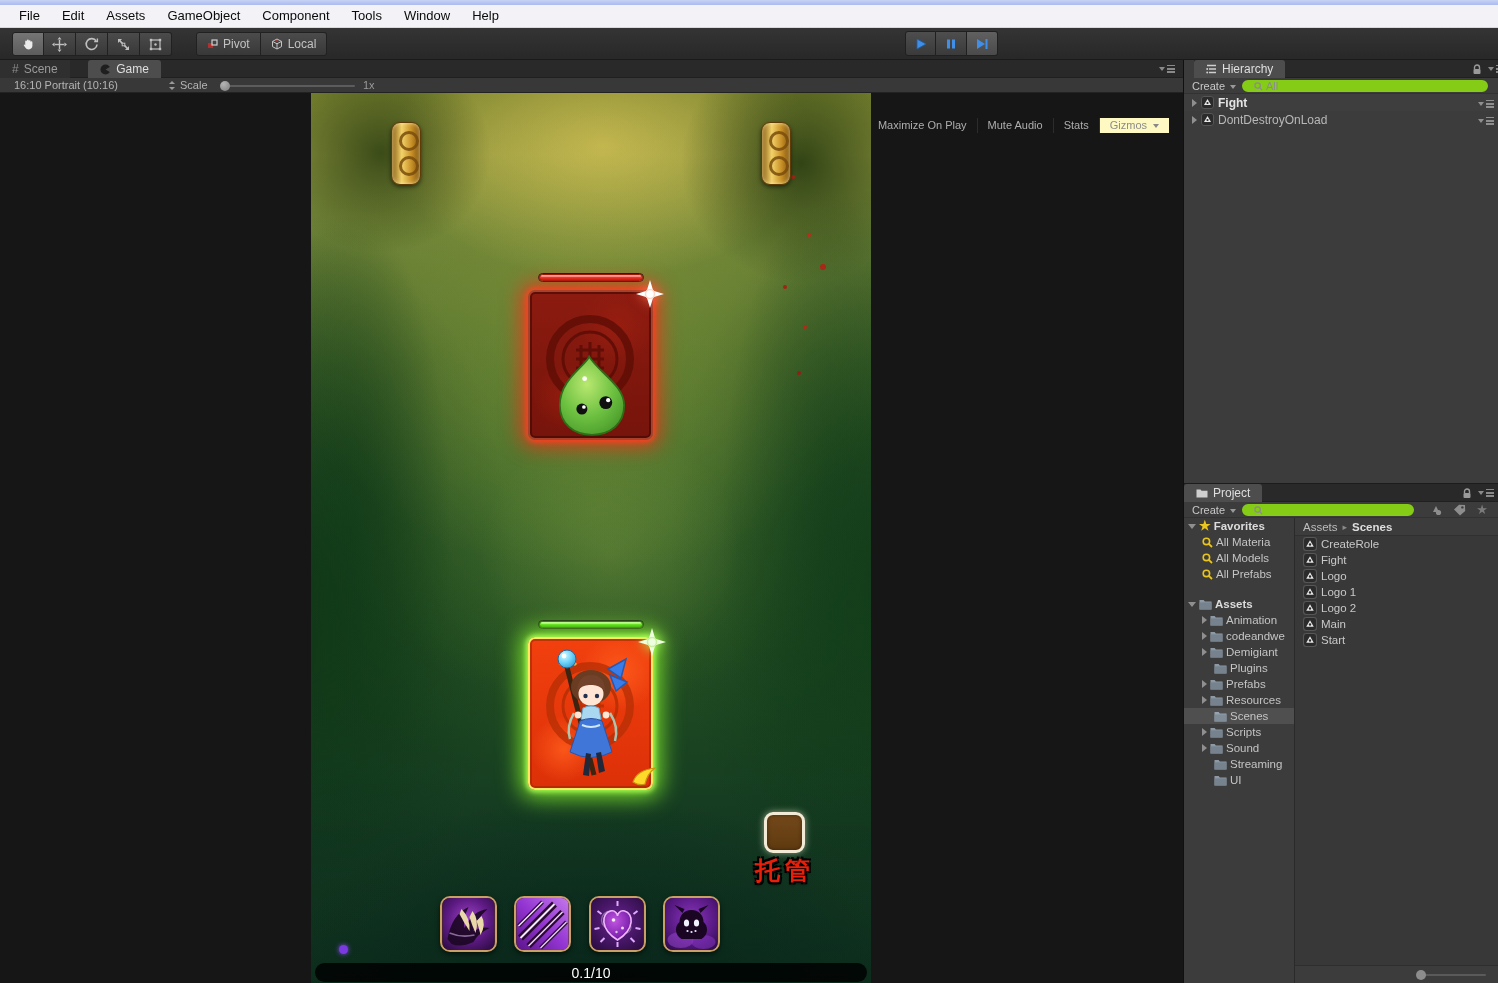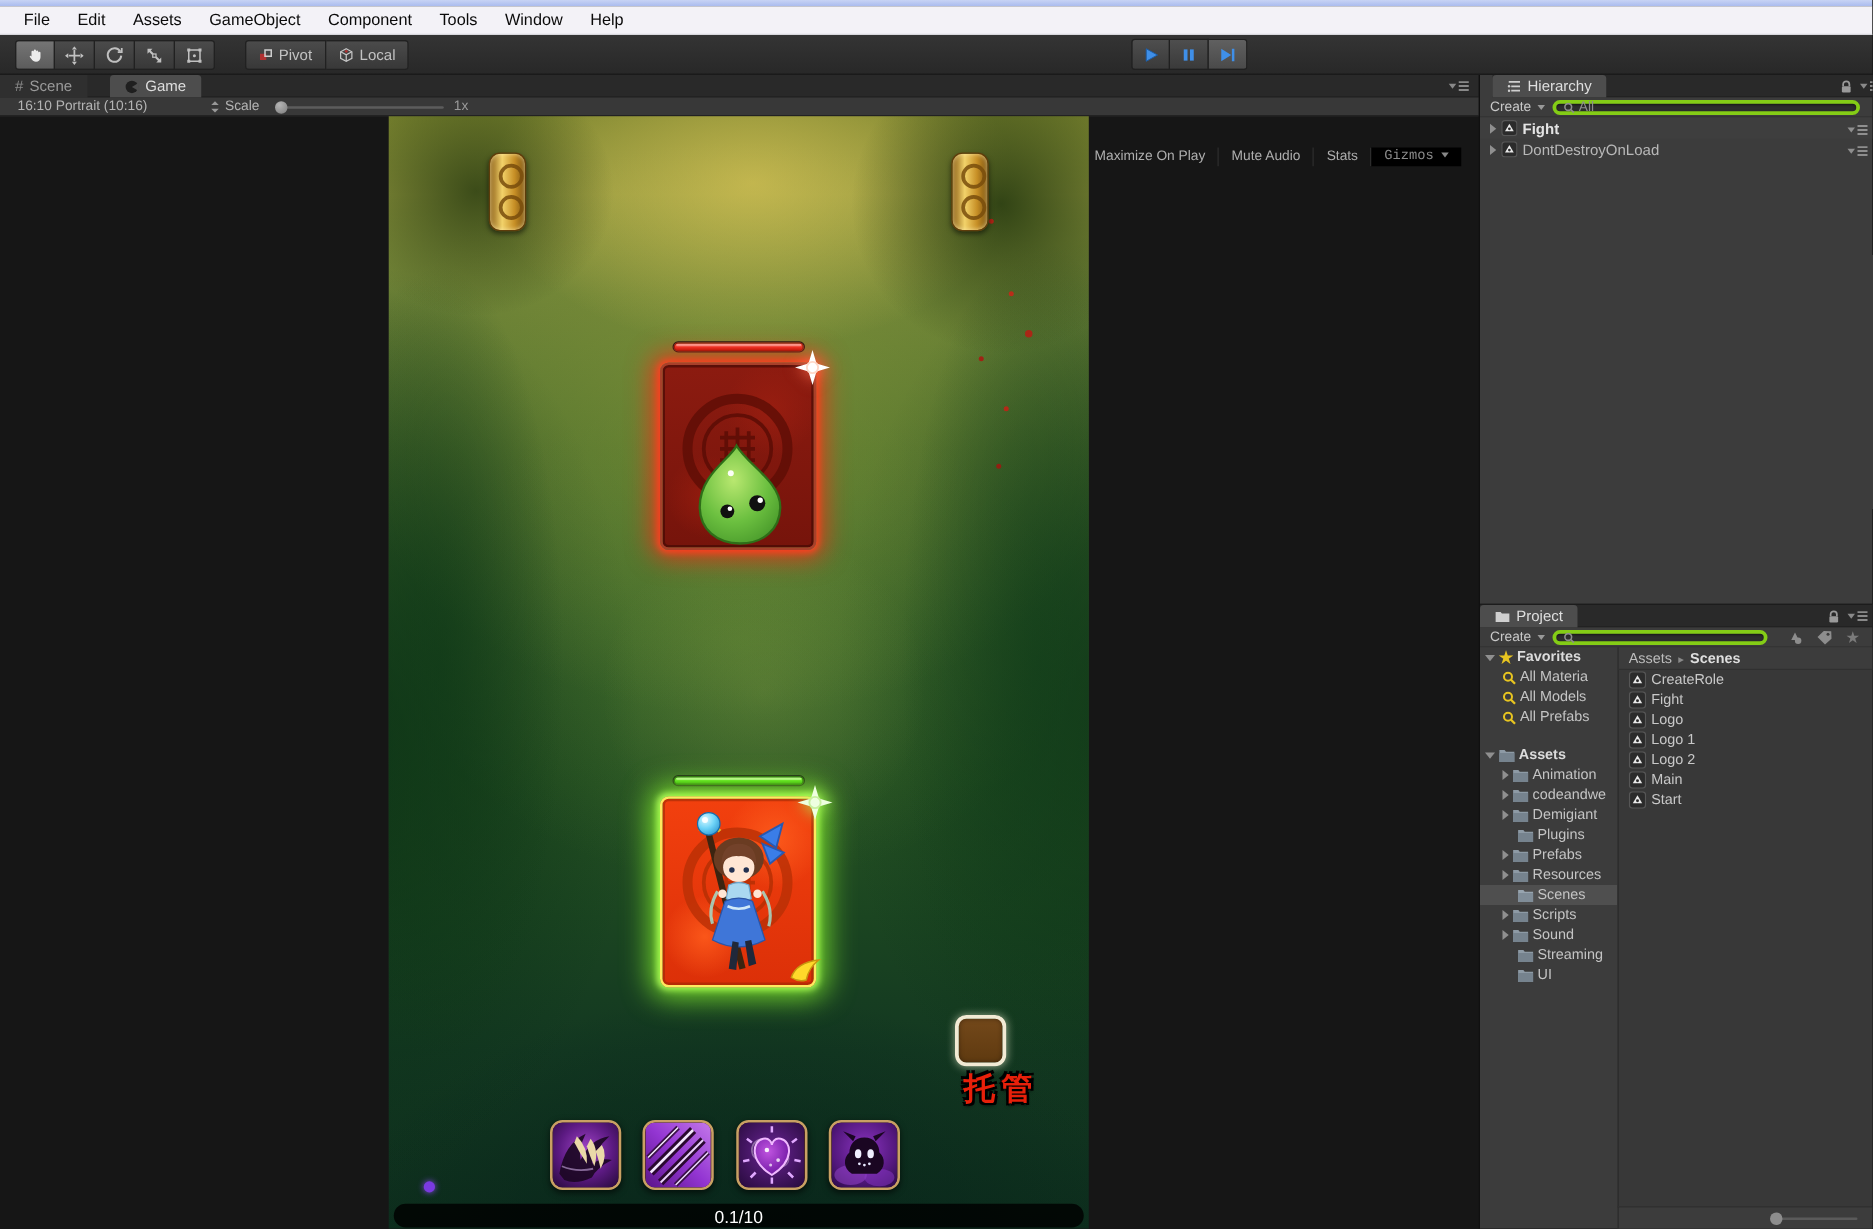--- a/index.html
+++ b/index.html
@@ -56,21 +56,21 @@
     border-right:3px solid transparent; border-bottom:3px solid #999; }
   .updn::after { content:""; position:absolute; left:1px; bottom:0; border-left:3px solid transparent;
     border-right:3px solid transparent; border-top:3px solid #999; }
   .gamebar .scalelbl { position:absolute; left:180px; top:1px; }
   .slider-track { position:absolute; left:222px; top:7px; width:133px; height:2px; background:#5c5c5c; border-radius:2px; }
   .slider-handle { position:absolute; left:-2px; top:-4px; width:10px; height:10px; border-radius:50%;
     background:radial-gradient(circle at 35% 30%,#b5b5b5,#7c7c7c); }
   .gamebar .scaleval { position:absolute; left:363px; top:1px; color:#9a9a9a; }
   .gb-right { position:absolute; right:14px; top:0; height:15px; display:flex;margin-top:40px; }
   .gb-btn { padding:0 10px; line-height:15px; color:#aeaeae; border-left:1px solid #2c2c2c; }
-  .gb-btn.pressed { background:#000000; color:#8b8b8b;font-family:Liberation Mono, monospace; }
+  .gb-btn.pressed { background:#fef9c3; color:#8b8b8b; }
   .gb-caret { display:inline-block; margin-left:6px; border-left:3px solid transparent;
     border-right:3px solid transparent; border-top:4px solid #888; vertical-align:middle; }
 
   
   .gameview { position:absolute; left:311px; top:93px; width:560px; height:890px; overflow:hidden;
     background:
       radial-gradient(300px 190px at 52% 6%, rgba(232,206,92,.6), rgba(232,206,92,0) 70%),
       radial-gradient(430px 320px at 50% 28%, rgba(160,175,62,.38), rgba(0,0,0,0) 72%),
       radial-gradient(380px 280px at 50% 47%, rgba(110,150,52,.25), rgba(0,0,0,0) 70%),
       radial-gradient(340px 560px at -4% 55%, rgba(8,44,20,.8), rgba(0,0,0,0) 66%),
@@ -130,21 +130,21 @@
   .sparkle { position:absolute; width:30px; height:30px; }
   .goldleaf { position:absolute; left:320px; top:673px; width:26px; height:20px; }
 
   
   .autobtn { position:absolute; left:453px; top:719px; width:41px; height:41px; border-radius:9px;
     background:linear-gradient(180deg,#73481a,#5f3a10); border:3px solid #f2ead4;
     box-shadow:0 0 7px rgba(255,255,220,.55), inset 0 0 4px rgba(0,0,0,.4); }
   .autolabel { position:absolute; left:437px; top:761px; width:74px; text-align:center;
     font-family:"Liberation Serif", serif; font-weight:bold; font-size:25px; letter-spacing:5px;
     color:#e8200a;
-    text-shadow:-2px -2px 0 #000, 2px -2px 0 #000, -2px 2px 0 #000, 2px 2px 0 #000, 0 2px 3px #000;margin-left:16px; }
+    text-shadow:-2px -2px 0 #000, 2px -2px 0 #000, -2px 2px 0 #000, 2px 2px 0 #000, 0 2px 3px #000; }
 
   
   .skill { position:absolute; top:803px; width:57px; height:56px; border-radius:10px;
     border:2px solid #c9a063; box-shadow:inset 0 0 0 3px #4a2a10, 0 2px 5px rgba(0,0,0,.6);
     overflow:hidden; background:#2a0a40; }
   .skill svg { position:absolute; inset:0; width:100%; height:100%; }
 
   
   .progress { position:absolute; left:4px; top:870px; width:552px; height:19px; border-radius:10px;
     background:rgba(0,0,0,.82); display:flex; align-items:center; justify-content:center; }
@@ -153,21 +153,21 @@
   
   .rightcol-border { position:absolute; left:1183px; top:60px; width:1px; height:923px; background:#101010; }
   .hierarchy { position:absolute; left:1184px; top:60px; width:314px; height:423px; background:#3c3c3c; }
   .project   { position:absolute; left:1184px; top:483px; width:314px; height:500px; background:#3c3c3c; border-top:1px solid #1c1c1c; }
   .ptoolbar { position:absolute; left:0; top:18px; width:100%; height:16px; background:#3c3c3c;
     border-bottom:1px solid #323232; }
   .createbtn { position:absolute; left:8px; top:2px; color:#c8c8c8; font-size:11px; }
   .createbtn::after { content:""; display:inline-block; margin-left:5px; border-left:3px solid transparent;
     border-right:3px solid transparent; border-top:4px solid #999; vertical-align:middle; }
   .searchpill { position:absolute; top:2px; height:12px; border-radius:7px; background:#2d2d2d;
-    border:3px solid #84cc16; box-shadow:inset 0 1px 2px rgba(0,0,0,.5); display:flex; align-items:center;
+    border:6px solid #84cc16; box-shadow:inset 0 1px 2px rgba(0,0,0,.5); display:flex; align-items:center;
     padding:0 6px; gap:3px; color:#8d8d8d; font-size:11px; }
 
   .hrow { position:absolute; left:0; width:100%; height:17px; display:flex; align-items:center; gap:4px;
     padding-left:8px; font-size:12px; color:#b8b8b8; }
   .hrow.scene-head { color:#e4e4e4; font-weight:bold; background:#3e3e3e; }
   .hrow .rmenu { position:absolute; right:4px; top:5px; }
 
   .disc { width:0; height:0; display:inline-block; }
   .disc.right { border-top:4px solid transparent; border-bottom:4px solid transparent; border-left:5px solid #8f8f8f; }
   .disc.down  { border-left:4px solid transparent; border-right:4px solid transparent; border-top:5px solid #8f8f8f; }

